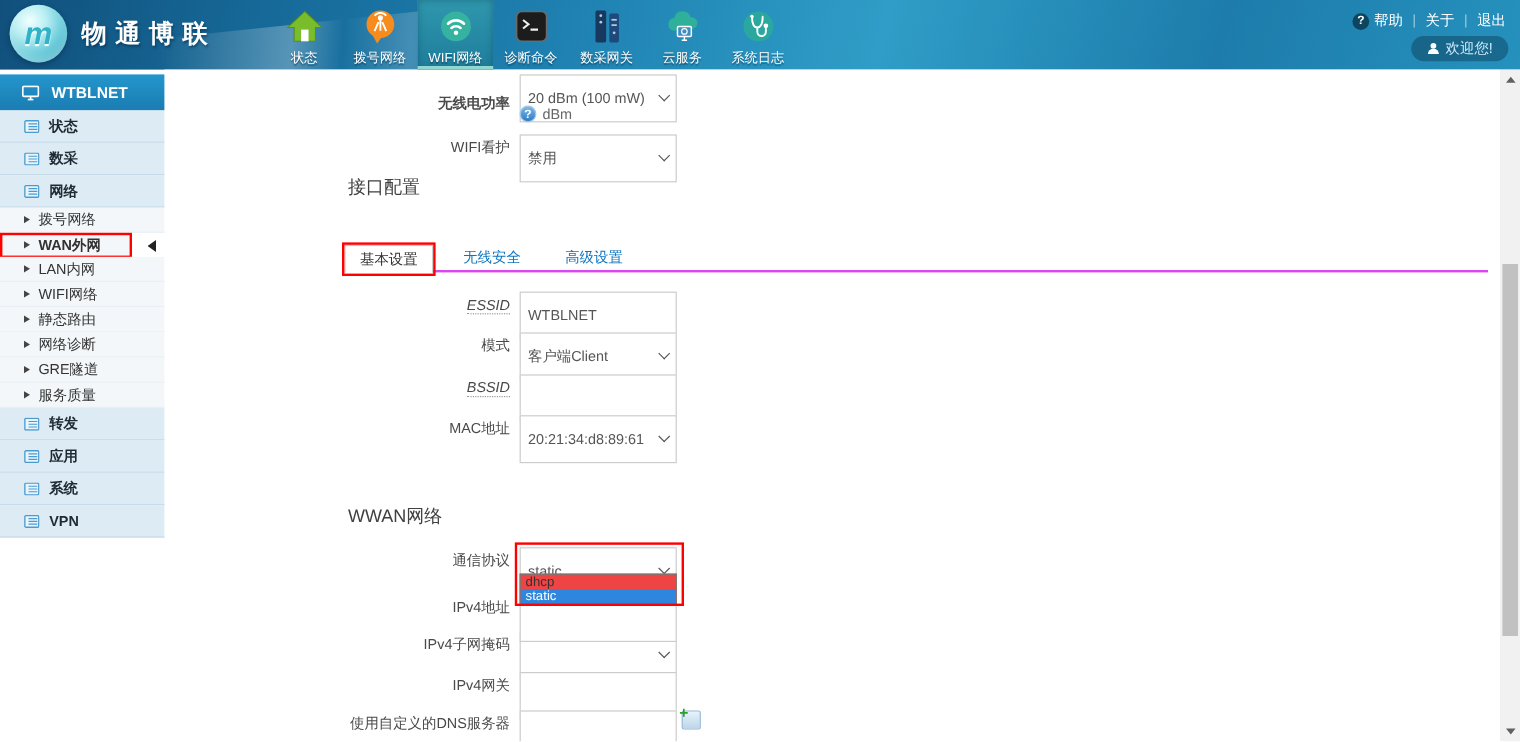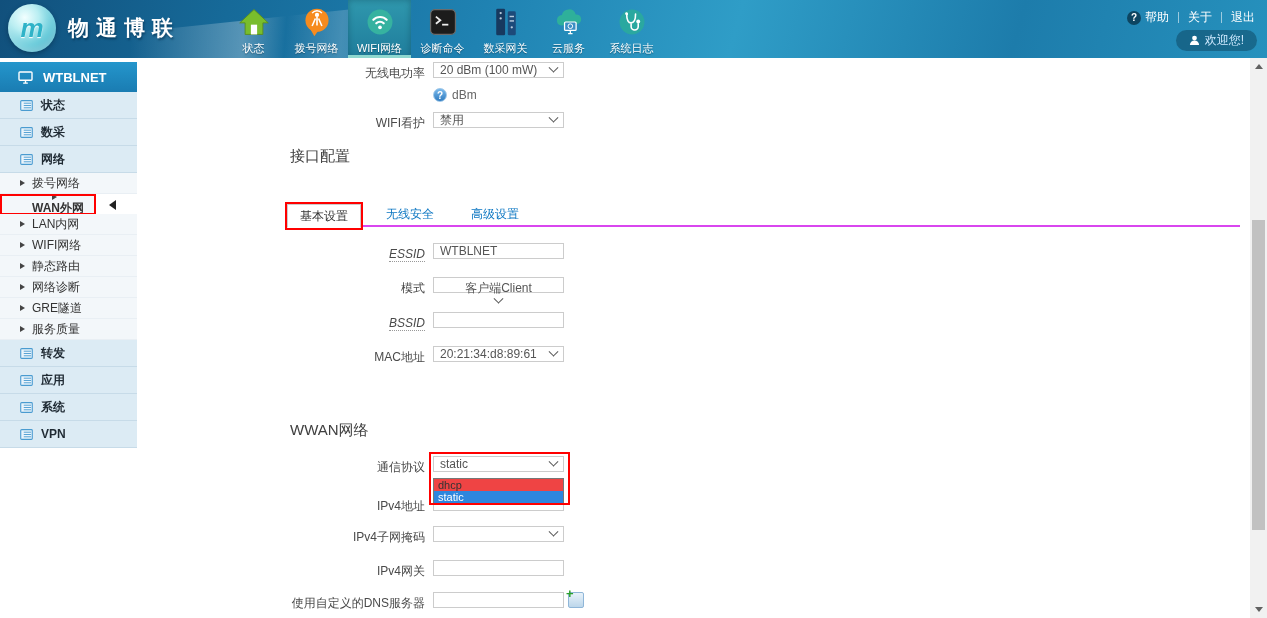--- a/index.html
+++ b/index.html
@@ -55,21 +55,21 @@
   .scrollbar { position:absolute; right:0; top:58px; bottom:0; width:17px; background:#f1f1f1; z-index:4; }
   .sb-btn { position:absolute; left:0; width:17px; height:17px; display:flex; align-items:center; justify-content:center; cursor:pointer; }
   .tri-up { width:0; height:0; border-bottom:5px solid #616161; border-left:4px solid transparent; border-right:4px solid transparent; }
   .tri-dn { width:0; height:0; border-top:5px solid #616161; border-left:4px solid transparent; border-right:4px solid transparent; }
   .sb-thumb { position:absolute; left:2px; top:162px; width:13px; height:310px; background:#c1c1c1; cursor:pointer; }
 
   
   .main { position:absolute; left:137px; top:58px; right:17px; bottom:0; background:#fff; }
   .row-label { position:absolute; left:0; width:288px; text-align:right; line-height:22px; color:#4a4a4a; }
   .dotted { border-bottom:1px dotted #999; padding-bottom:0px;font-style:italic; }
-  .field { position:absolute; left:296px; width:131px; height:16px; border:1px solid #ccc; background:#fff;
+  .field { position:absolute; left:296px; width:131px; height:40px; border:1px solid #ccc; background:#fff;
     font-size:12px; color:#555; padding:0 6px; line-height:20px; }
   input.field { font-family:"Liberation Sans","DejaVu Sans",sans-serif; }
   .sel { display:flex; align-items:center; justify-content:space-between; cursor:pointer; }
   .chev { width:7px; height:7px; border-right:1.6px solid #555; border-bottom:1.6px solid #555;
     transform:rotate(45deg) translate(-2px,-2px); flex:0 0 auto; }
   .helper { position:absolute; left:296px; display:flex; align-items:center; color:#666; }
   .help-ico { width:14px; height:14px; border-radius:50%; background:linear-gradient(#79b9ec,#2f7bc0);
     color:#fff; font-size:10px; font-weight:bold; display:inline-flex; align-items:center; justify-content:center;
     margin-right:5px; border:1px solid #9dc6e8; cursor:pointer; }
   .section-h { position:absolute; left:153px; font-size:15px; color:#404040; }
@@ -232,21 +232,21 @@
           <rect x="0.7" y="0.7" width="12.6" height="10.6" rx="1" fill="#eaf4fb" stroke="#4a9bd0" stroke-width="1.2"></rect>
           <path d="M4 3.5 h8 M4 6 h8 M4 8.5 h8" stroke="#4a9bd0" stroke-width="1"></path>
         </svg>
       <span>网络</span>
     </div>
 
     <div class="sb-sub">
       <span class="sb-arrow"></span>
       <span>拨号网络</span>
     </div>
-    <div class="sb-sub selected" style="width:96px;flex-direction:column;">
+    <div class="sb-sub selected" style="width:110px;">
       <span class="sb-arrow"></span>
       <span style="font-weight:bold;">WAN外网</span>
       <span class="sel-flag" style="right:-20px;"></span>
     </div>
     <div class="sb-sub" style="margin-top:-1px;">
       <span class="sb-arrow"></span>
       <span>LAN内网</span>
     </div>
     <div class="sb-sub">
       <span class="sb-arrow"></span>
@@ -294,21 +294,21 @@
       <svg width="13" height="11" viewBox="0 0 14 12">
           <rect x="0.7" y="0.7" width="12.6" height="10.6" rx="1" fill="#eaf4fb" stroke="#4a9bd0" stroke-width="1.2"></rect>
           <path d="M4 3.5 h8 M4 6 h8 M4 8.5 h8" stroke="#4a9bd0" stroke-width="1"></path>
         </svg>
       <span>VPN</span>
     </div>
   </div>
 
   <div class="main">
 
-    <div class="row-label" style="top:4px;">无线电功率</div>
+    <div class="row-label" style="top:17px;font-weight:bold;">无线电功率</div>
     <div class="field sel" style="top:4px;">
       <span>20 dBm (100 mW)</span>
         <span class="chev"></span>
     </div>
     <div class="helper" style="top:30px;">
       <span class="help-ico">?</span>
       <span>dBm</span>
     </div>
 
     <div class="row-label" style="top:54px;text-align:right;">WIFI看护</div>
@@ -322,21 +322,21 @@
     <div class="tabs">
       <div class="tab active">基本设置</div>
       <div class="tab">无线安全</div>
       <div class="tab">高级设置</div>
     </div>
 
     <div class="row-label" style="top:185px;"><span class="dotted">ESSID</span></div>
     <input class="field" style="top: 185px;" value="WTBLNET">
 
     <div class="row-label" style="top:219px;">模式</div>
-    <div class="field sel" style="top:219px;flex-direction:column;">
+    <div class="field sel" style="top:219px;">
       <span>客户端Client</span>
         <span class="chev"></span>
     </div>
 
     <div class="row-label" style="top:254px;"><span class="dotted">BSSID</span></div>
     <input class="field" style="top: 254px;" value="">
 
     <div class="row-label" style="top:288px;">MAC地址</div>
     <div class="field sel" style="top:288px;">
       <span>20:21:34:d8:89:61</span>

